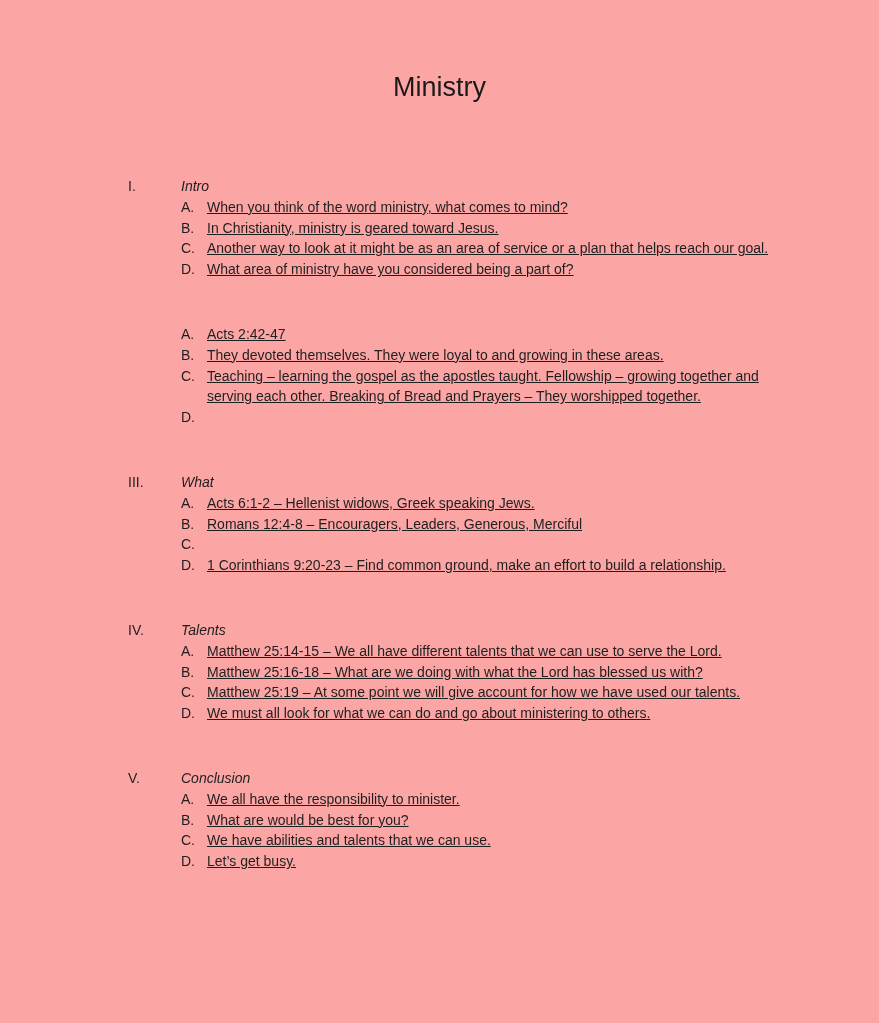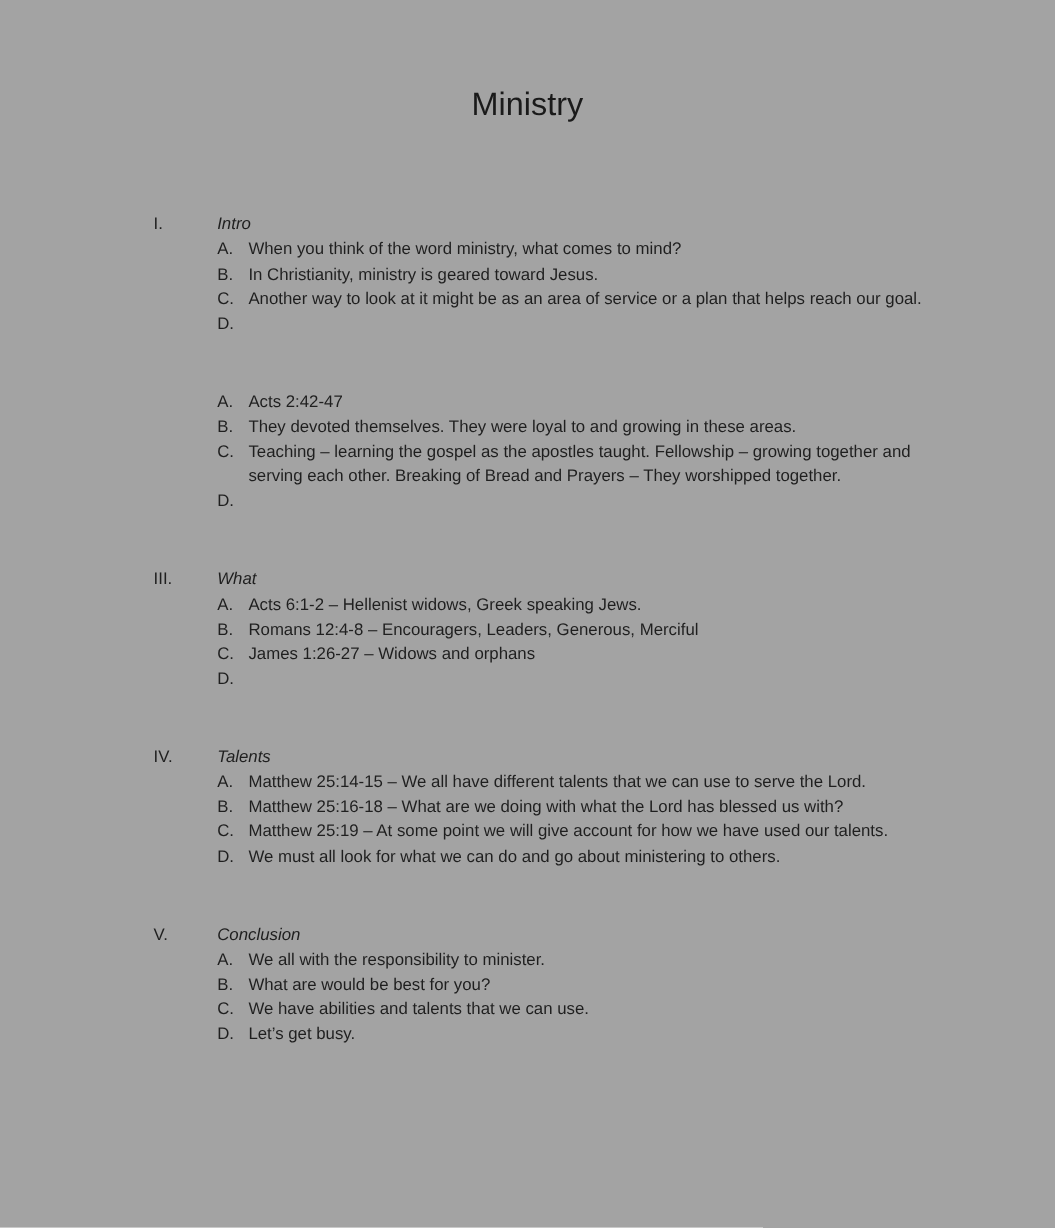--- a/index.html
+++ b/index.html
@@ -10,21 +10,21 @@
     width: 879px;
     height: 1023px;
     background: #ffffff;
     color: #1f1f1f;
     font-family: "Liberation Sans", sans-serif;
     overflow: hidden;
   }
   .page {
     width: 879px;
     height: 1023px;
-    background: #a3a3a3;
+    background: #fca5a5;
   }
   .doc-title {
     margin: 0;
     padding-top: 70px;
     font-size: 27px;
     line-height: 34px;
     font-weight: 400;
     text-align: center;
     color: #1a1a1a;
   }
@@ -53,20 +53,21 @@
     list-style: none;
   }
   .item {
     display: flex;
   }
   .letter {
     flex: 0 0 26px;
   }
   .text {
     max-width: 570px;
+    text-decoration: underline;
   }
 </style>
 </head>
 <body>
 
 <div class="page">
   <h1 class="doc-title">Ministry</h1>
   <main class="outline">
   <section class="section">
     <div class="section-head">
@@ -84,20 +85,21 @@
     <span class="text">In Christianity, ministry is geared toward Jesus.</span>
   </li>
 
   <li class="item">
     <span class="letter">C.</span>
     <span class="text">Another way to look at it might be as an area of service or a plan that helps reach our goal.</span>
   </li>
 
   <li class="item">
     <span class="letter">D.</span>
+    <span class="text">What area of ministry have you considered being a part of?</span>
   </li>
 </ul>
   </section>
 
   <section class="section">
     <ul class="items">
   <li class="item">
     <span class="letter">A.</span>
     <span class="text">Acts 2:42-47</span>
   </li>
@@ -129,25 +131,25 @@
     <span class="text">Acts 6:1-2 – Hellenist widows, Greek speaking Jews.</span>
   </li>
 
   <li class="item">
     <span class="letter">B.</span>
     <span class="text">Romans 12:4-8 – Encouragers, Leaders, Generous, Merciful</span>
   </li>
 
   <li class="item">
     <span class="letter">C.</span>
-    <span class="text">James 1:26-27 – Widows and orphans</span>
-  </li>
-
-  <li class="item">
-    <span class="letter">D.</span>
+  </li>
+
+  <li class="item">
+    <span class="letter">D.</span>
+    <span class="text">1 Corinthians 9:20-23 – Find common ground, make an effort to build a relationship.</span>
   </li>
 </ul>
   </section>
 
   <section class="section">
     <div class="section-head">
       <span class="numeral">IV.</span>
       <span class="heading">Talents</span>
     </div>
     <ul class="items">
@@ -174,21 +176,21 @@
   </section>
 
   <section class="section">
     <div class="section-head">
       <span class="numeral">V.</span>
       <span class="heading">Conclusion</span>
     </div>
     <ul class="items">
   <li class="item">
     <span class="letter">A.</span>
-    <span class="text">We all with the responsibility to minister.</span>
+    <span class="text">We all have the responsibility to minister.</span>
   </li>
 
   <li class="item">
     <span class="letter">B.</span>
     <span class="text">What are would be best for you?</span>
   </li>
 
   <li class="item">
     <span class="letter">C.</span>
     <span class="text">We have abilities and talents that we can use.</span>

